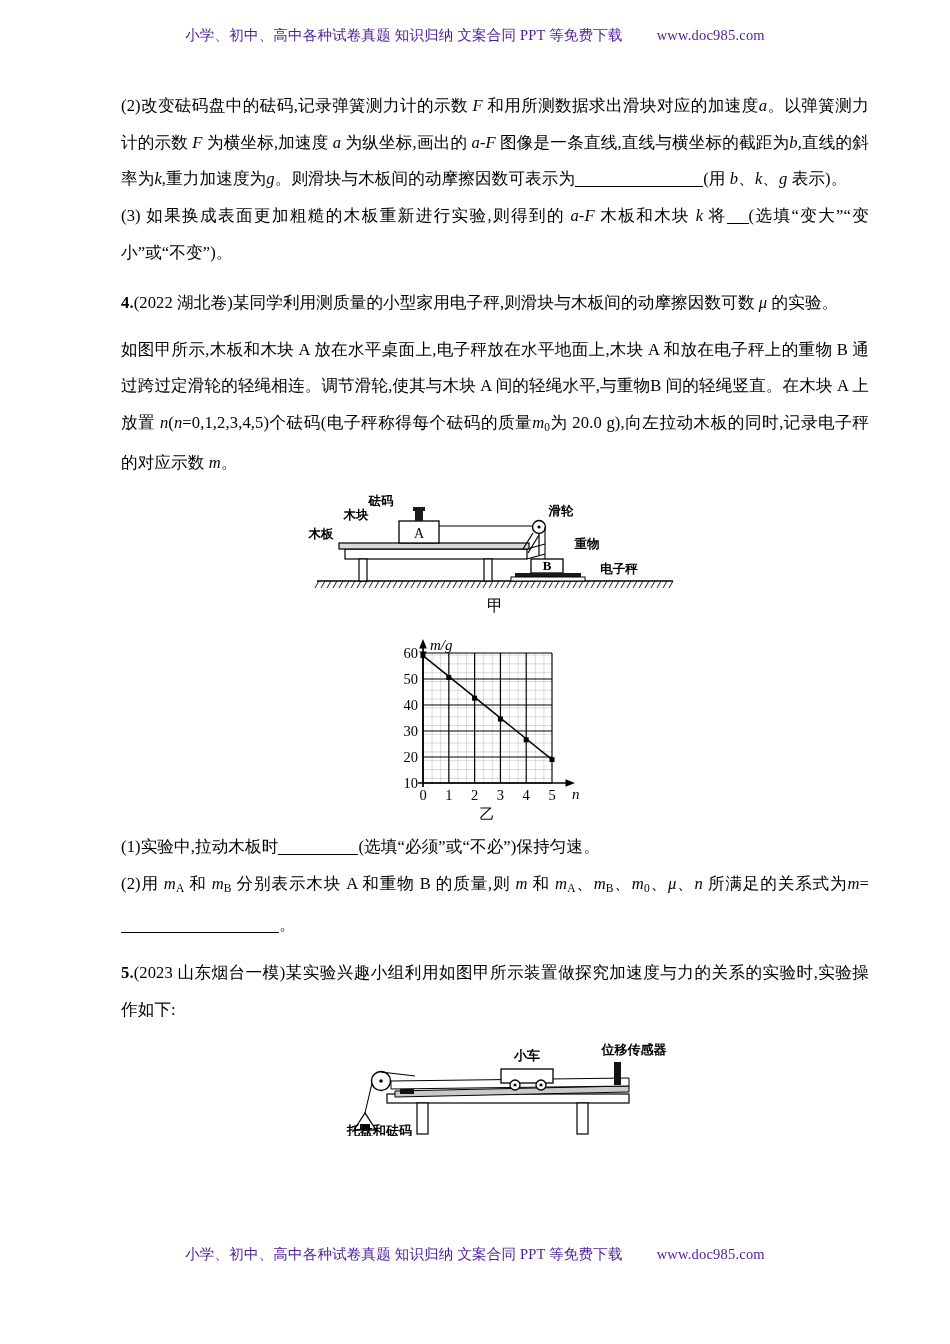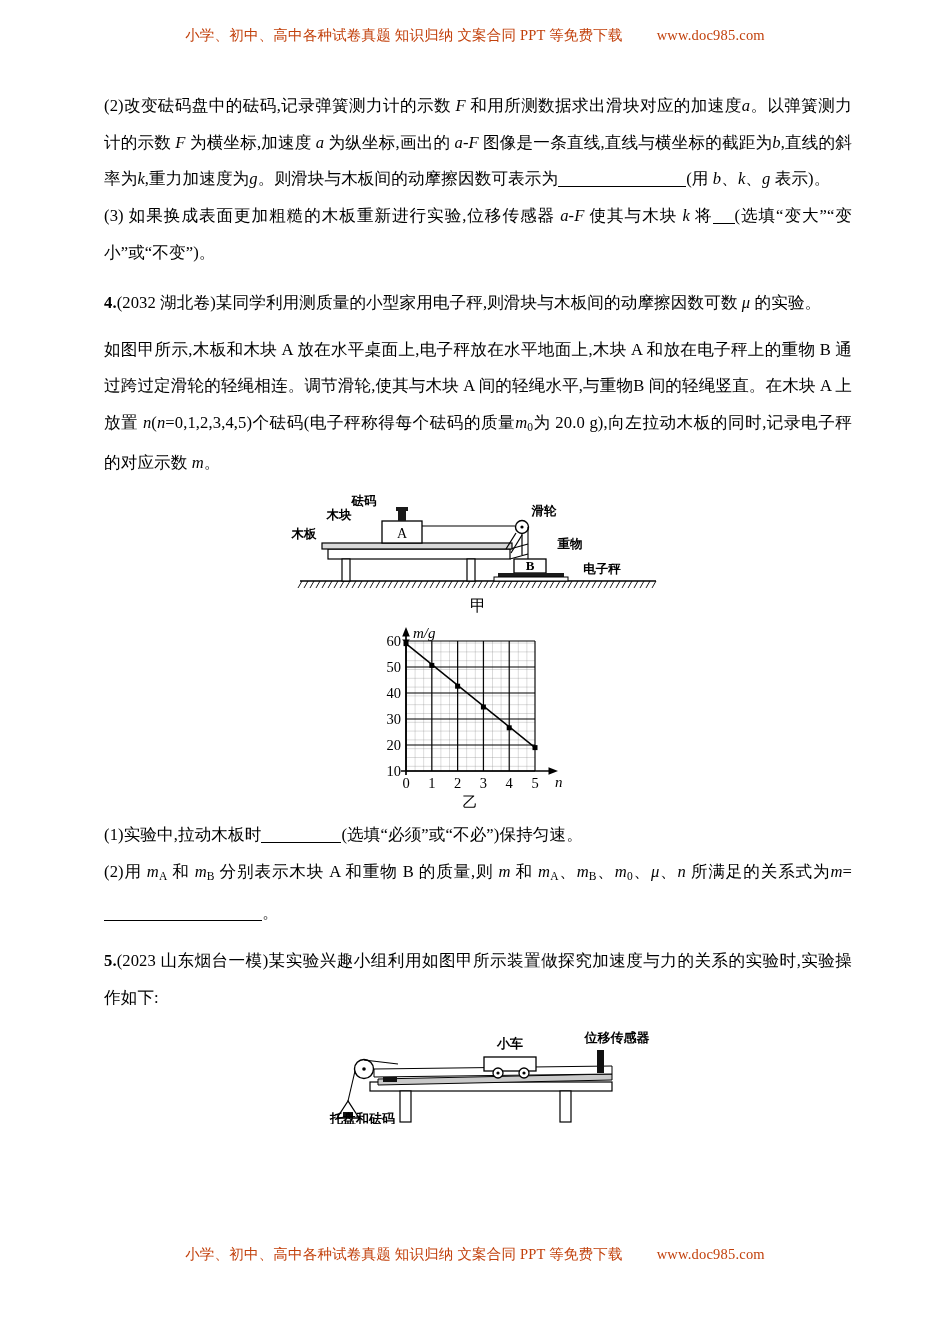--- a/index.html
+++ b/index.html
@@ -20,34 +20,34 @@
     width: 950px;
     height: 1344px;
     box-sizing: border-box;
   }
   .watermark {
     position: absolute;
     left: 0;
     width: 950px;
     text-align: center;
     font-size: 14.5px;
-    color: #c2410c;
+    color: #4c1d95;
     letter-spacing: 0.2px;
     white-space: nowrap;
   }
   .watermark .url {
     margin-left: 34px;
     font-family: "Liberation Serif", serif;
   }
   .wm-top { top: 26px; }
   .wm-bottom { top: 1245px; }
 
   .content {
     position: absolute;
-    left: 104px;
+    left: 121px;
     top: 88px;
     width: 748px;
   }
   p.para {
     margin: 0 0 0 0;
     font-size: 16.6px;
     line-height: 36.5px;
     text-align: justify;
     text-justify: inter-ideograph;
     letter-spacing: 0.1px;
@@ -82,23 +82,23 @@
 <div class="page">
 
   <div class="watermark wm-top">
     <span>小学、初中、高中各种试卷真题  知识归纳  文案合同  PPT 等免费下载</span><span class="url">www.doc985.com</span>
   </div>
 
   <div class="content">
 
     <p class="para"><span>(2)</span><span>改变砝码盘中的砝码,记录弹簧测力计的示数 </span><span class="it">F</span><span> 和用所测数据求出滑块对应的加速度</span><span class="it">a</span><span>。以弹簧测力计的示数 </span><span class="it">F</span><span> 为横坐标,加速度 </span><span class="it">a</span><span> 为纵坐标,画出的 </span><span class="it">a-F</span><span> 图像是一条直线,直线</span><span>与横坐标的截距为</span><span class="it">b</span><span>,直线的斜率为</span><span class="it">k</span><span>,重力加速度为</span><span class="it">g</span><span>。则滑块与木板间的动摩擦因数可</span><span>表示为</span><span class="blank b-lg"></span><span>(用 </span><span class="it">b</span><span>、</span><span class="it">k</span><span>、</span><span class="it">g</span><span> 表示)。</span></p>
 
-    <p class="para"><span>(3)</span><span> 如果换成表面更加粗糙的木板重新进行实验,位移传感器 </span><span class="it">a-F</span><span> 使其与木块 </span><span class="it">k</span><span> 将</span><span class="blank b-tiny"></span><span>(选填“变大”“变小”或“不变”)。</span></p>
-
-    <p class="para" style="margin-top:14px"><span class="bold">4.</span><span>(2032 湖北卷)</span><span>某同学利用测质量的小型家用电子秤,则滑块与木板间的动摩擦因数可</span><span>数 </span><span class="it">μ</span><span> 的实验。</span></p>
+    <p class="para"><span>(3)</span><span> 如果换成表面更加粗糙的木板重新进行实验,则得到的 </span><span class="it">a-F</span><span> 木板和木块 </span><span class="it">k</span><span> 将</span><span class="blank b-tiny"></span><span>(选填“变大”“变小”或“不变”)。</span></p>
+
+    <p class="para" style="margin-top:14px"><span class="bold">4.</span><span>(2022 湖北卷)</span><span>某同学利用测质量的小型家用电子秤,则滑块与木板间的动摩擦因数可</span><span>数 </span><span class="it">μ</span><span> 的实验。</span></p>
 
     <p class="para" style="margin-top:10px"><span>如图甲所示,木板和木块 A 放在水平桌面上,电子秤放在水平地面上,木块 A 和放在电子秤</span><span>上的重物 B 通过跨过定滑轮的轻绳相连。调节滑轮,使其与木块 A 间的轻绳水平,与重物</span><span>B 间的轻绳竖直。在木块 A 上放置 </span><span class="it">n</span><span>(</span><span class="it">n</span><span>=0,1,2,3,4,5)个砝码(电子秤称得每个砝码的质量</span><span class="it">m</span><span class="sub">0</span><span>为 20.0 g),向左拉动木板的同时,记录电子秤的对应示数 </span><span class="it">m</span><span>。</span></p>
 
     <div class="figure-wrap" style="margin-top:12px;">
       <div class="fig-center">
         <svg width="392" height="104" viewBox="0 0 392 104">
 
           <line x1="18" y1="88" x2="374" y2="88" stroke="#000" stroke-width="1.6"></line>
           <g stroke="#000" stroke-width="0.9">
             <line x1="20" y1="88" x2="16" y2="95"></line>
@@ -199,21 +199,21 @@
           <text x="57" y="26" font-family="DejaVu Sans, sans-serif" font-size="12.5" text-anchor="middle" font-weight="bold">木块</text>
           <text x="22" y="45" font-family="DejaVu Sans, sans-serif" font-size="12.5" text-anchor="middle" font-weight="bold">木板</text>
           <text x="262" y="22" font-family="DejaVu Sans, sans-serif" font-size="12.5" text-anchor="middle" font-weight="bold">滑轮</text>
           <text x="288" y="55" font-family="DejaVu Sans, sans-serif" font-size="12.5" text-anchor="middle" font-weight="bold">重物</text>
           <text x="320" y="80" font-family="DejaVu Sans, sans-serif" font-size="12.5" text-anchor="middle" font-weight="bold">电子秤</text>
         </svg>
       </div>
       <div class="fig-caption" style="margin-top:-1px">甲</div>
     </div>
 
-    <div class="figure-wrap" style="margin-top:8px;">
+    <div class="figure-wrap" style="margin-top:20px;">
       <div class="fig-center">
         <svg width="230" height="186" viewBox="0 0 230 186">
           <defs>
             <pattern id="minorgrid" width="8.6" height="8.8" patternUnits="userSpaceOnUse">
               <path d="M 8.6 0 L 0 0 0 8.8" fill="none" stroke="#7a7a7a" stroke-width="0.55"></path>
             </pattern>
           </defs>
 
           <rect x="43" y="16" width="129" height="130" fill="url(#minorgrid)"></rect>
 

